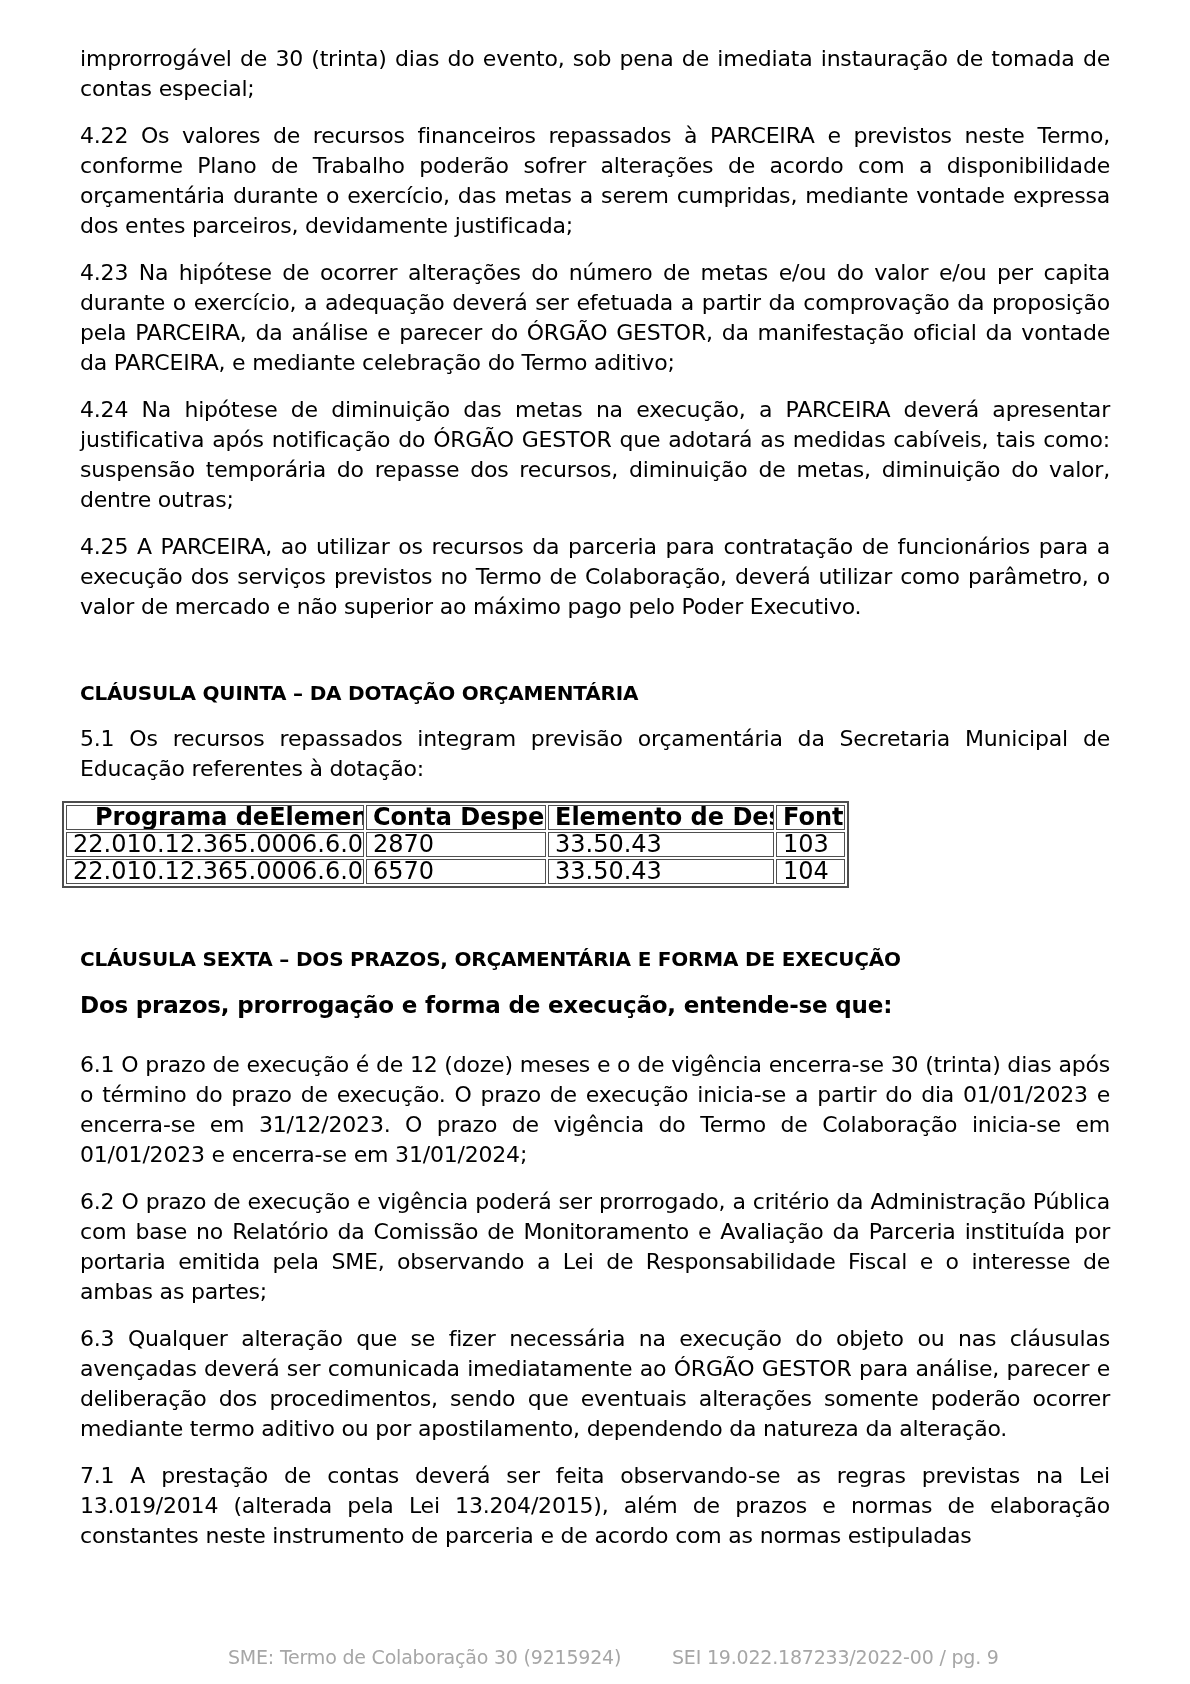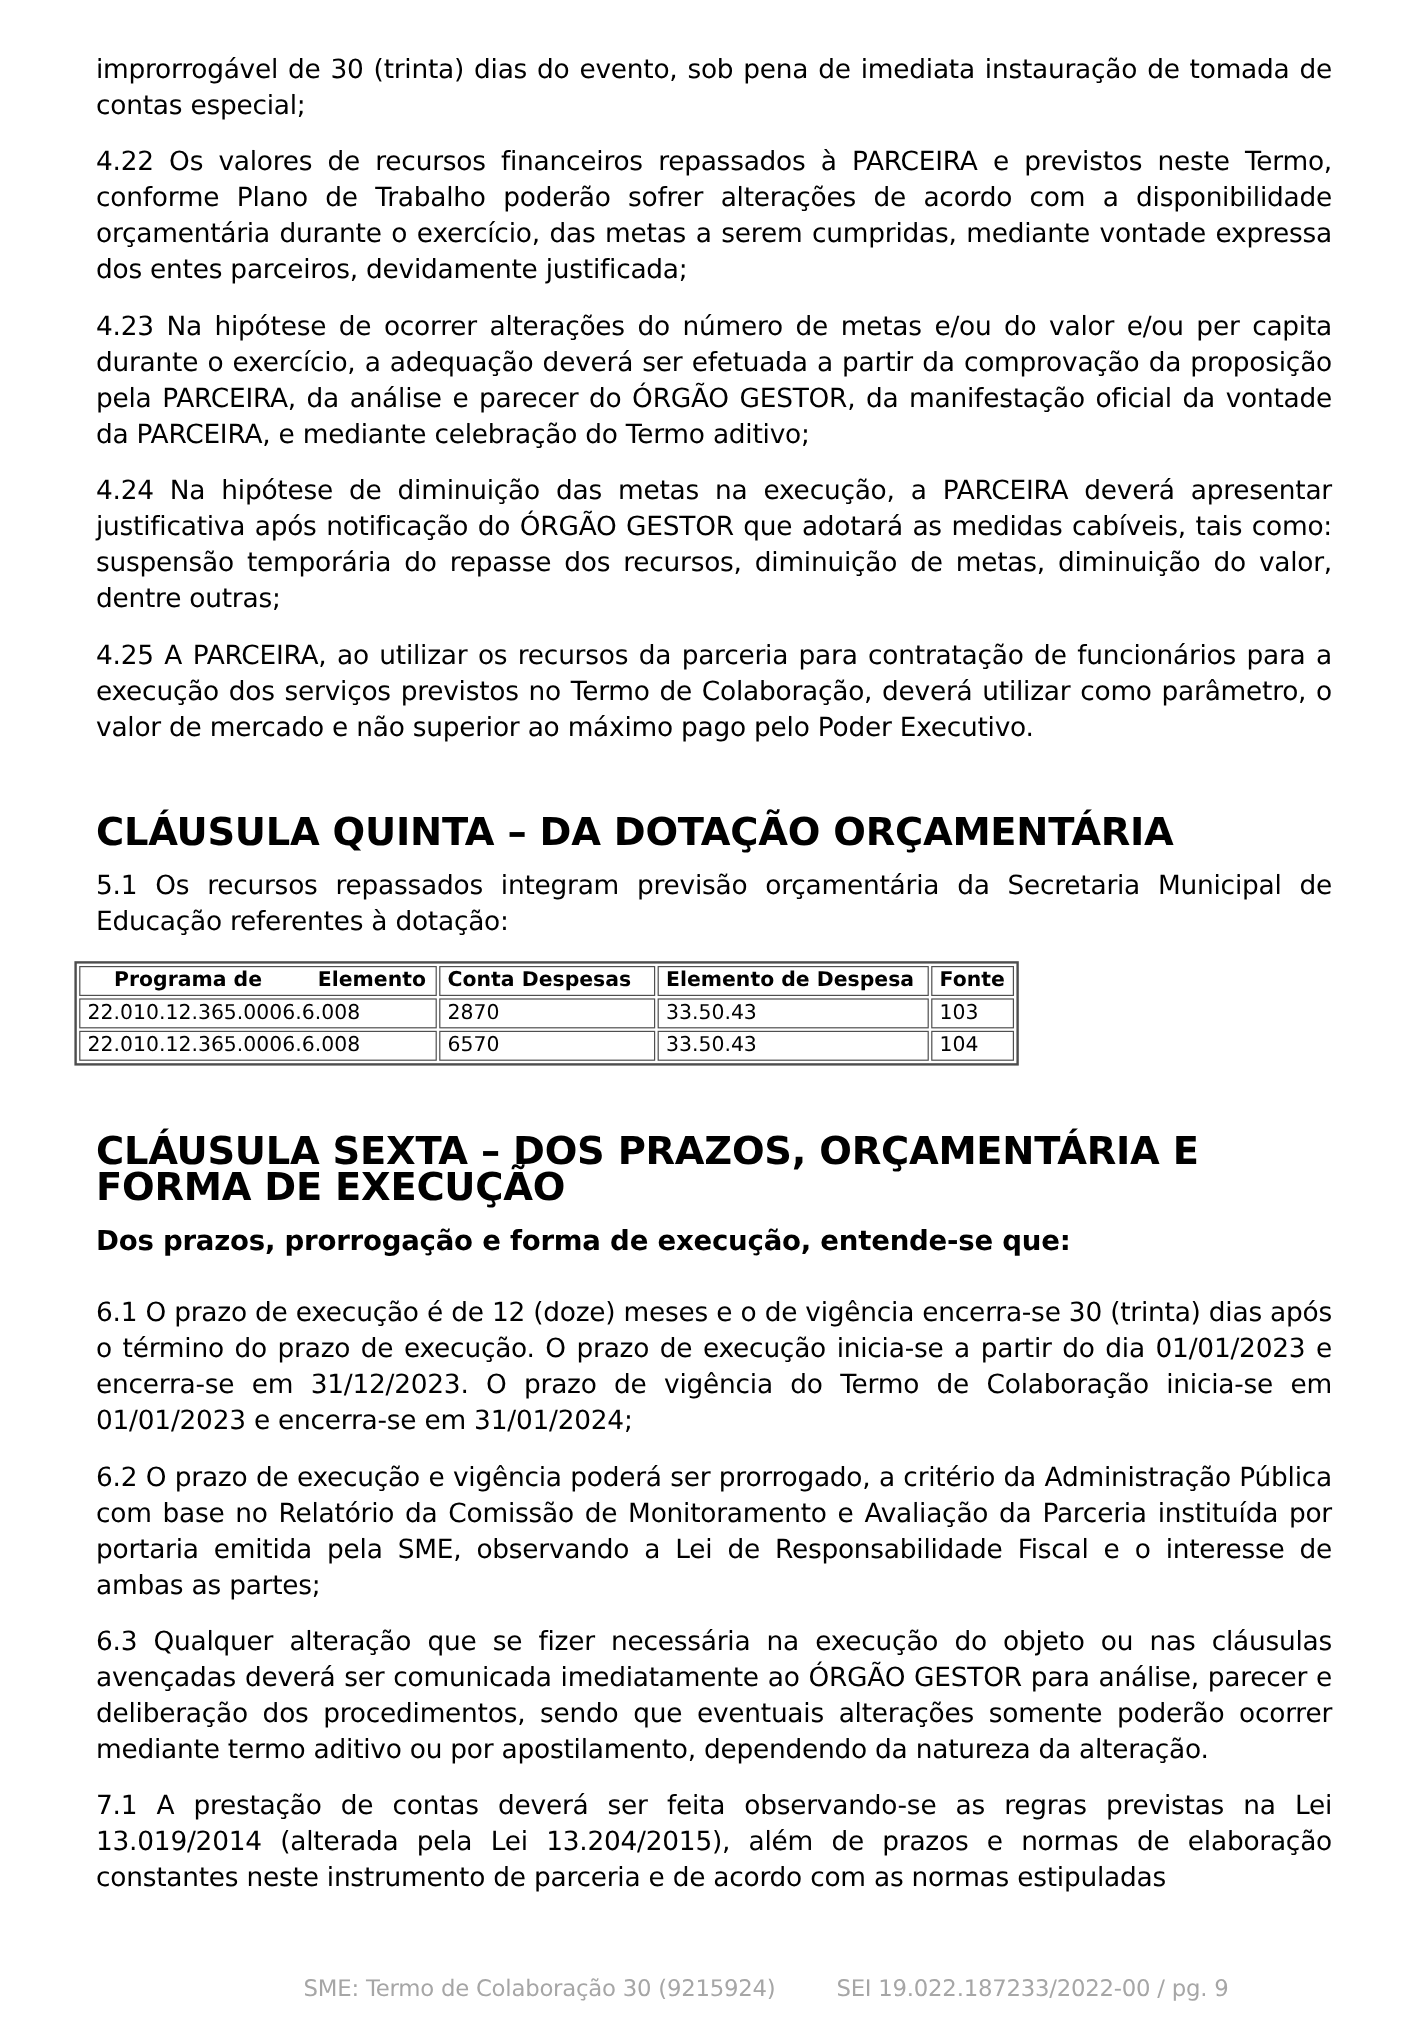--- a/index.html
+++ b/index.html
@@ -20,21 +20,21 @@
     padding-top: 44px;
   }
   p.body {
     font-size: 22px;
     line-height: 30px;
     text-align: justify;
     margin: 0 0 17px 0;
     letter-spacing: -0.2px;
   }
   h2.clause {
-    font-size: 32px;
+    font-size: 20px;
     line-height: 30px;
     font-weight: bold;
     margin: 56px 0 16px 0;
     letter-spacing: -0.2px;
   }
   p.subhead {
     font-size: 23px;
     line-height: 30px;
     font-weight: bold;
     margin: 0 0 30px 0;
@@ -45,21 +45,21 @@
     width: 781px;
     margin: 16px 0 0 -18px;
     border: 2px solid #4d4d4d;
     border-collapse: separate;
     border-spacing: 2px;
     background: #ffffff;
   }
   table.budget th, table.budget td {
     border: 1.5px solid #4f4f4f;
     padding: 1px 6px;
-    font-size: 17px;
+    font-size: 24px;
     line-height: 21px;
     text-align: left;
     white-space: nowrap;
     overflow: hidden;
   }
   table.budget th { font-weight: bold; }
   .spread {
     display: flex;
     justify-content: space-between;
     padding-left: 22px;
@@ -68,21 +68,20 @@
   .footer {
     position: absolute;
     top: 1645px;
     left: 0;
     width: 100%;
     height: 30px;
     font-size: 19px;
     line-height: 24px;
     color: #a6a6a6;
     letter-spacing: -0.2px;
-    margin-left: 25px;
   }
   .footer .doc { position: absolute; left: 228px; top: 0; }
   .footer .sei { position: absolute; left: 672px; top: 0; }
 </style>
 </head>
 <body>
 
 <div class="page">
   <div class="content">
 

